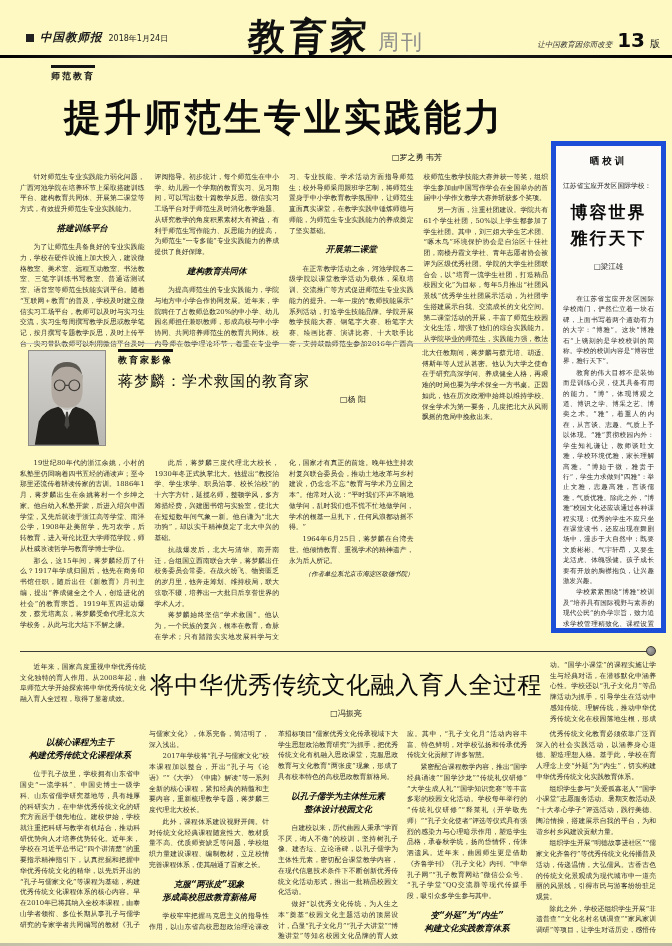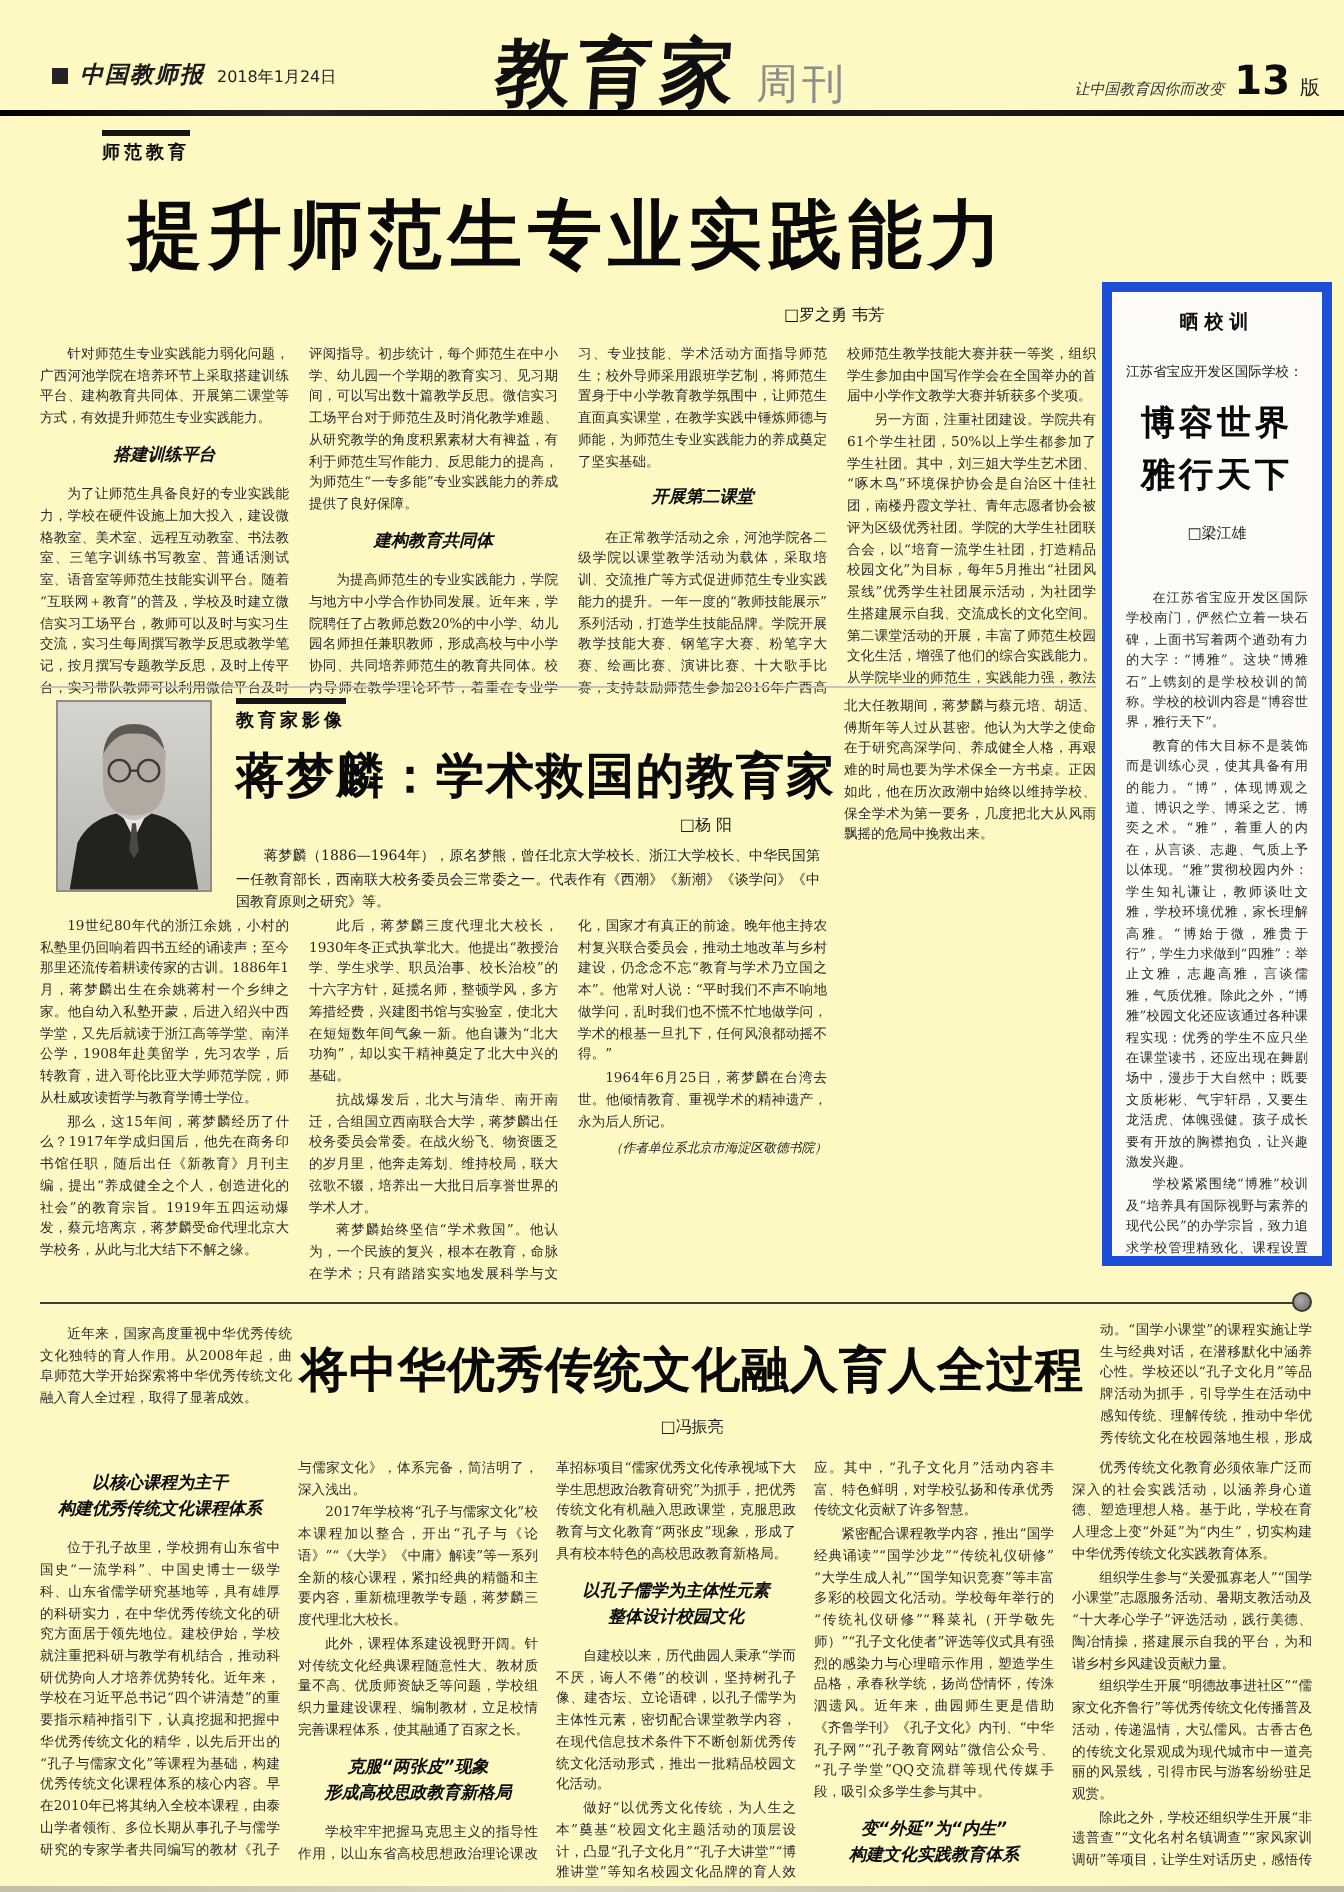--- a/index.html
+++ b/index.html
@@ -41,21 +41,21 @@
   .a1-cols { margin-top:9px; height:180px; columns:4; }
 
   .thin-rule { position:absolute; left:20px; width:528px; border-top:1px solid #c6c4be; }
 
   
   .article2 { position:absolute; left:20px; top:346px; width:528px; height:300px; }
   .a2-top { position:relative; height:108px; }
   .a2-photo { position:absolute; left:8px; top:4px; width:78px; height:96px; border:1px solid #8f8d88; background:#c8c6c0; }
   .a2-photo svg { display:block; width:100%; height:100%; }
   .a2-block { position:absolute; left:98px; top:2px; width:292px; }
-  .a2-headline { margin-top:5px; font-size:24px; font-weight:bold; letter-spacing:1px; color:#0a0a0a; white-space:nowrap; }
+  .a2-headline { margin-top:5px; font-size:15px; font-weight:normal; letter-spacing:1px; color:#0a0a0a; white-space:nowrap; }
   .a2-byline { text-align:right; padding-right:44px; font-size:8px; margin-top:3px; }
   .a2-intro { margin-top:5px; font-size:7px; line-height:1.66; text-align:justify; text-indent:2em;
               font-family:"DejaVu Serif",serif; color:#222; }
   .a2-side { position:absolute; left:402px; top:2px; width:126px; height:104px; overflow:hidden; }
   .a2-cols { height:186px; columns:4; margin-top:4px; }
 
   
   .motto-box { position:absolute; left:551px; top:141px; width:115px; height:492px;
                border:5px solid #1d4ed8; background:#fcfbf7; padding:9px 7px; overflow:hidden; }
   .motto-title { text-align:center; font-size:9.5px; font-weight:bold; letter-spacing:3px; color:#111; }
@@ -69,21 +69,21 @@
   
   .divider { position:absolute; top:651px; left:20px; width:634px; border-top:1.2px solid #3f3d3a; }
   .divider-dot { position:absolute; right:-2px; top:-6px; width:10px; height:10px; border-radius:50%;
                  background:radial-gradient(circle at 35% 35%, #b0aeaa, #6b6965); border:1.5px solid #3a3834; }
 
   
   .article3 { position:absolute; left:20px; top:660px; width:636px; height:284px; }
   .a3-top { position:relative; height:64px; }
   .a3-intro { position:absolute; left:0; top:2px; width:126px; }
   .a3-headblock { position:absolute; left:130px; top:9px; width:392px; text-align:center; }
-  .a3-headline { font-size:24px; font-weight:bold; letter-spacing:0.5px; color:#0a0a0a; white-space:nowrap; }
+  .a3-headline { font-size:24px; font-weight:normal; letter-spacing:0.5px; color:#0a0a0a; white-space:nowrap; }
   .a3-byline { margin-top:7px; font-size:8px; }
   .a3-side { position:absolute; left:530px; top:0; width:106px; height:64px; overflow:hidden; }
   .a3-cols { margin-top:5px; height:214px; columns:5; column-gap:9px; }
 
   .page-bottom-edge { position:absolute; bottom:0; left:0; width:672px; height:3px;
                       background:linear-gradient(90deg,#9a9894,#c4c2bd 40%,#8e8c88); opacity:.6; }
 </style>
 </head>
 <body>
 
@@ -143,21 +143,20 @@
           <line x1="37" y1="35" x2="41" y2="35" stroke="#3c3a36" stroke-width="1.2"></line>
           <path d="M6 96 L10 72 Q16 60 30 57 L39 63 L48 57 Q62 60 68 72 L72 96 Z" fill="#23221f"></path>
           <path d="M33 58 L39 70 L45 58 Q39 63 33 58 Z" fill="#e8e6e0"></path>
           <path d="M38 62 L40 62 L41.5 76 L39 80 L36.5 76 Z" fill="#4a4843"></path>
         </svg>
       </div>
       <div class="a2-block">
         <span class="cat-label">教育家影像</span>
         <div class="a2-headline">蒋梦麟：学术救国的教育家</div>
         <div class="a2-byline">□杨 阳</div>
-        <div class="a2-intro">蒋梦麟（1886—1964年），原名梦熊，曾任北京大学校长、浙江大学校长、中华民国第一任教育部长，西南联大校务委员会三常委之一。代表作有《西潮》《新潮》《谈学问》《中国教育原则之研究》等。</div>
       </div>
       <div class="a2-side bp" style="text-indent:0;">北大任教期间，蒋梦麟与蔡元培、胡适、傅斯年等人过从甚密。他认为大学之使命在于研究高深学问、养成健全人格，再艰难的时局也要为学术保全一方书桌。正因如此，他在历次政潮中始终以维持学校、保全学术为第一要务，几度把北大从风雨飘摇的危局中挽救出来。</div>
     </div>
     <div class="a2-cols cols">
         <p class="bp">19世纪80年代的浙江余姚，小村的私塾里仍回响着四书五经的诵读声；至今那里还流传着耕读传家的古训。1886年1月，蒋梦麟出生在余姚蒋村一个乡绅之家。他自幼入私塾开蒙，后进入绍兴中西学堂，又先后就读于浙江高等学堂、南洋公学，1908年赴美留学，先习农学，后转教育，进入哥伦比亚大学师范学院，师从杜威攻读哲学与教育学博士学位。</p>
         <p class="bp">那么，这15年间，蒋梦麟经历了什么？1917年学成归国后，他先在商务印书馆任职，随后出任《新教育》月刊主编，提出“养成健全之个人，创造进化的社会”的教育宗旨。1919年五四运动爆发，蔡元培离京，蒋梦麟受命代理北京大学校务，从此与北大结下不解之缘。</p>
         <p class="bp">此后，蒋梦麟三度代理北大校长，1930年冬正式执掌北大。他提出“教授治学、学生求学、职员治事、校长治校”的十六字方针，延揽名师，整顿学风，多方筹措经费，兴建图书馆与实验室，使北大在短短数年间气象一新。他自谦为“北大功狗”，却以实干精神奠定了北大中兴的基础。</p>
         <p class="bp">抗战爆发后，北大与清华、南开南迁，合组国立西南联合大学，蒋梦麟出任校务委员会常委。在战火纷飞、物资匮乏的岁月里，他奔走筹划、维持校局，联大弦歌不辍，培养出一大批日后享誉世界的学术人才。</p>
         <p class="bp">蒋梦麟始终坚信“学术救国”。他认为，一个民族的复兴，根本在教育，命脉在学术；只有踏踏实实地发展科学与文化，国家才有真正的前途。晚年他主持农村复兴联合委员会，推动土地改革与乡村建设，仍念念不忘“教育与学术乃立国之本”。他常对人说：“平时我们不声不响地做学问，乱时我们也不慌不忙地做学问，学术的根基一旦扎下，任何风浪都动摇不得。”</p>
         <p class="bp">1964年6月25日，蒋梦麟在台湾去世。他倾情教育、重视学术的精神遗产，永为后人所记。</p>

